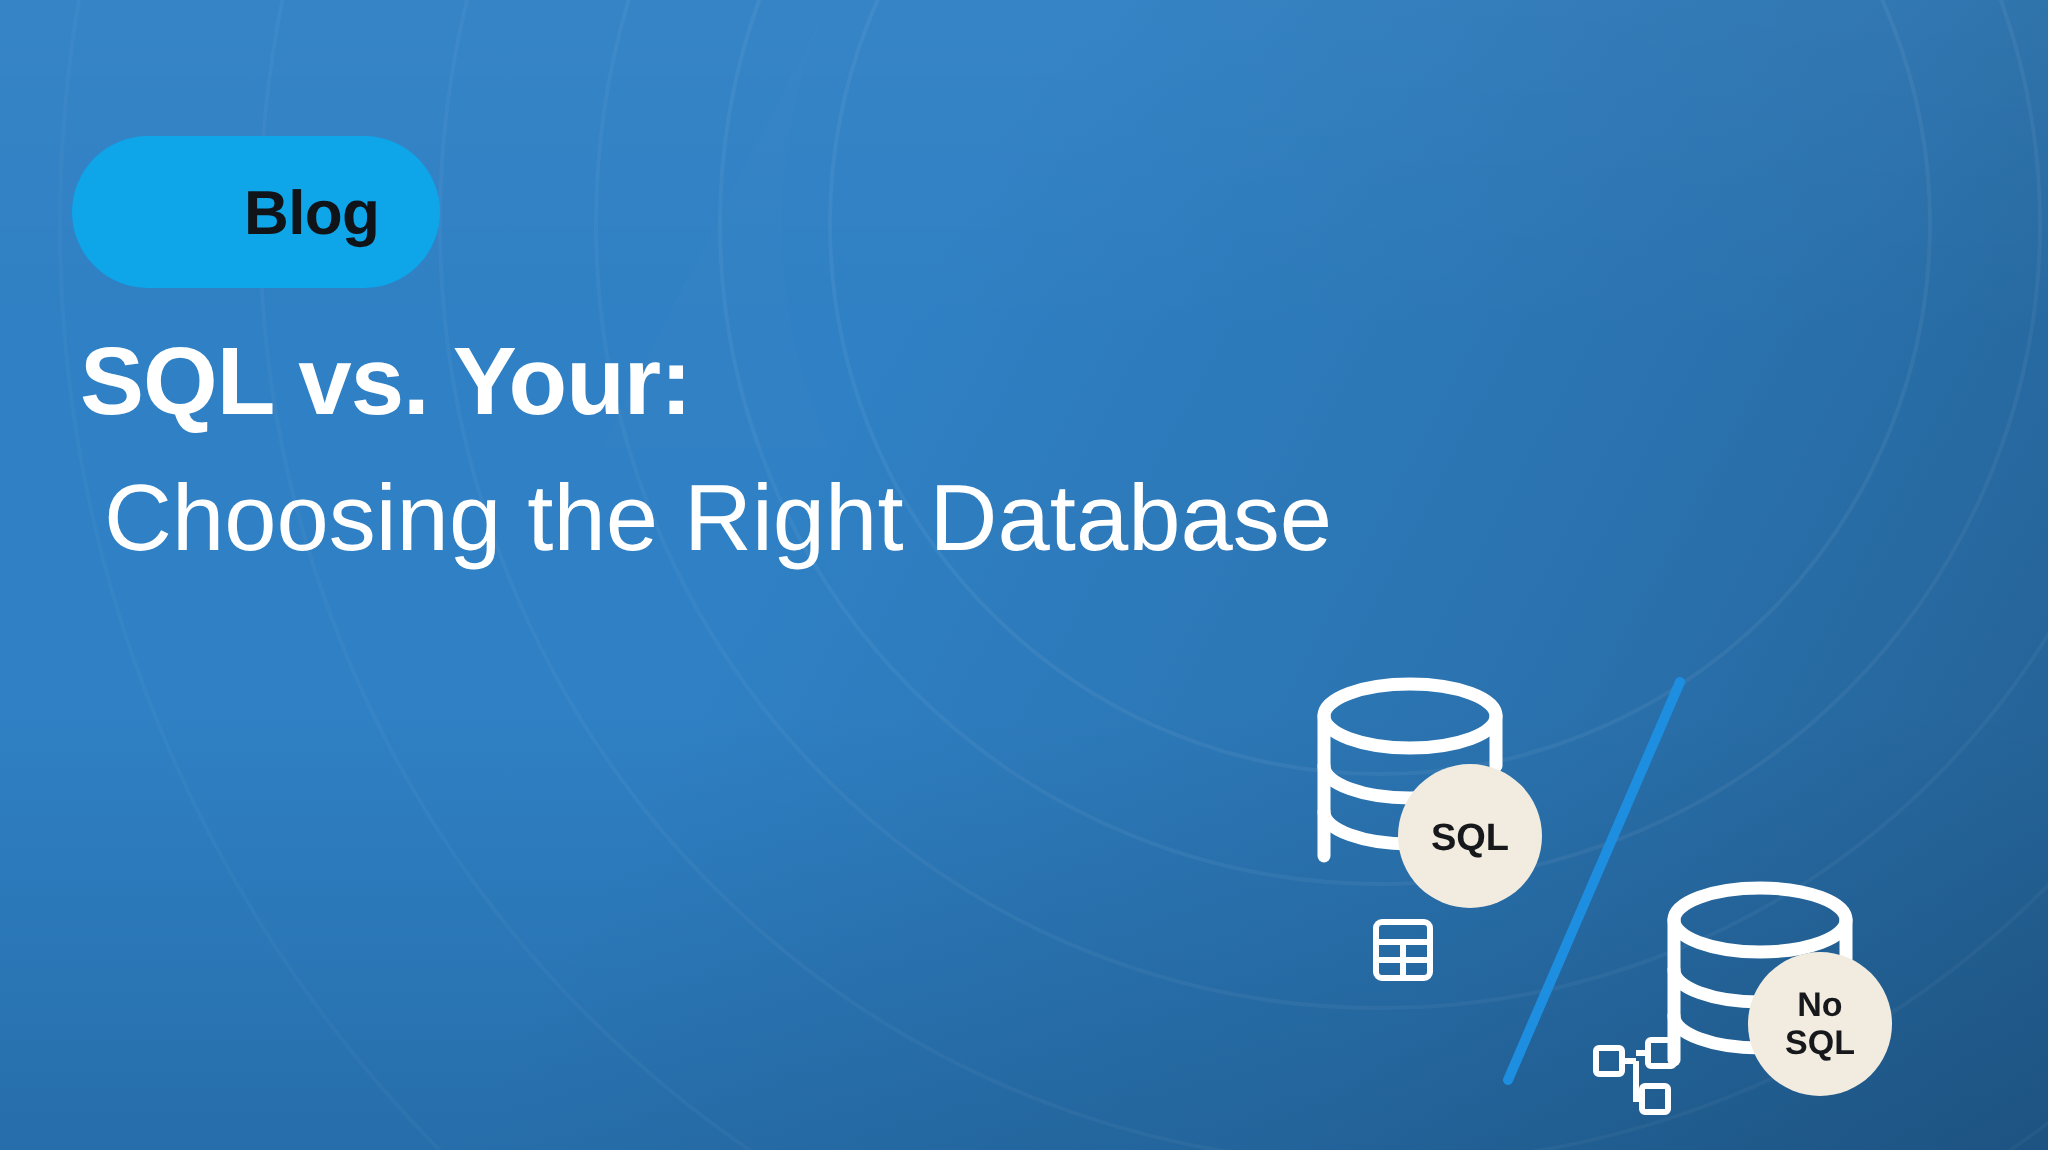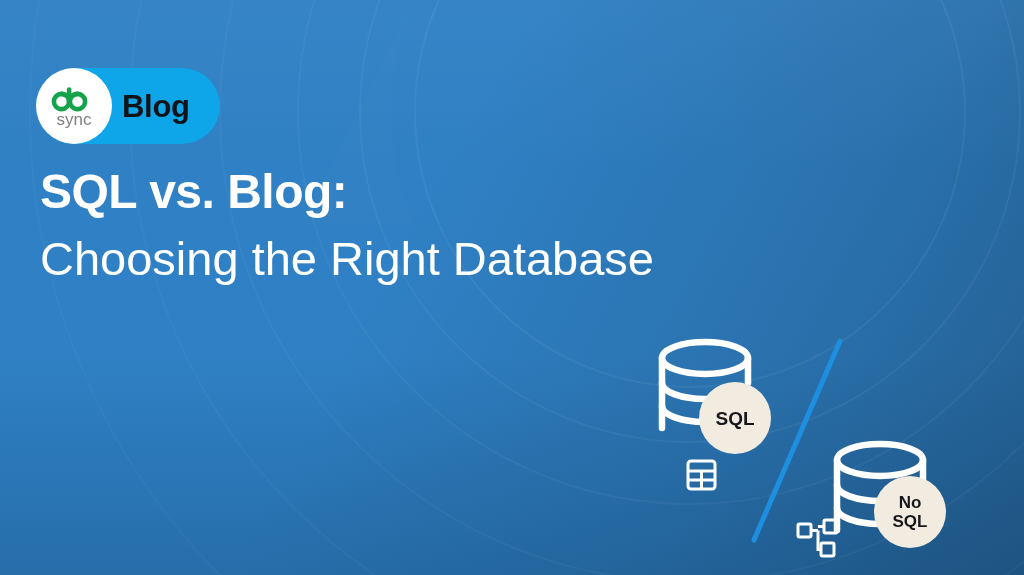--- a/index.html
+++ b/index.html
@@ -98,21 +98,21 @@
     line-height: 1.0;
     letter-spacing: -0.5px;
     margin: 0 0 12px 0;
   }
   .h-line2, .h-line3 {
     font-size: 47px;
     font-weight: 400;
     color: #ffffff;
     line-height: 1.33;
     letter-spacing: 0px;
-    margin: 0;
+    margin: 12px;
   }
 
   
   .illus {
     position: absolute;
     left: 630px;
     top: 320px;
     width: 394px;
     height: 255px;
     text-align: center;
@@ -150,46 +150,23 @@
         <circle cx="690" cy="112" r="660" stroke="rgba(255,255,255,0.030)" stroke-width="2"></circle>
         <path d="M415,0 A275,275 0 0 0 415,224 L300,224 Z" fill="rgba(255,255,255,0.012)"></path>
       </g>
     </svg>
   </div>
 
   <div class="pill">
     <span class="pill-label">Blog</span>
   </div>
 
-  <div class="logo-disc">
-    <span>
-      <svg width="58" height="52" viewBox="0 0 58 52" xmlns="http://www.w3.org/2000/svg">
-        <g fill="none" stroke="#14a34a" stroke-width="4.6" stroke-linecap="round">
-
-          <circle cx="16.5" cy="21.5" r="7.6"></circle>
-
-          <circle cx="32.5" cy="21.5" r="7.6"></circle>
-
-          <path d="M24.1 21.5 L24.1 9.5"></path>
-
-          <path d="M24.9 21.5 L24.9 9.5" stroke-opacity="0"></path>
-          <path d="M40.1 21.5 L40.1 9.5" stroke-opacity="0"></path>
-        </g>
-
-        <g fill="none" stroke="#14a34a" stroke-width="4.6" stroke-linecap="round">
-          <path d="M16.5 13.9 C21 13.9 23 16.5 24.5 19.5"></path>
-          <path d="M32.5 13.9 C28 13.9 26 16.5 24.5 19.5"></path>
-        </g>
-        <text x="29" y="45" text-anchor="middle" font-family="Liberation Sans, sans-serif" font-size="17" fill="#808285">sync</text>
-      </svg>
-    </span>
-  </div>
 
   <div class="headline">
-    <div class="h-line1">SQL vs. Blog:</div>
+    <div class="h-line1">SQL vs. Your:</div>
     <div class="h-line2">Choosing the Right Database</div>
   </div>
 
   <div class="illus">
     <svg viewBox="0 0 394 255" xmlns="http://www.w3.org/2000/svg">
 
       <line x1="210" y1="21" x2="124" y2="220" stroke="#1e8fe0" stroke-width="5" stroke-linecap="round"></line>
 
       <g fill="none" stroke="#ffffff" stroke-width="6.5" stroke-linecap="round">
         <ellipse cx="75" cy="38" rx="43" ry="16"></ellipse>

